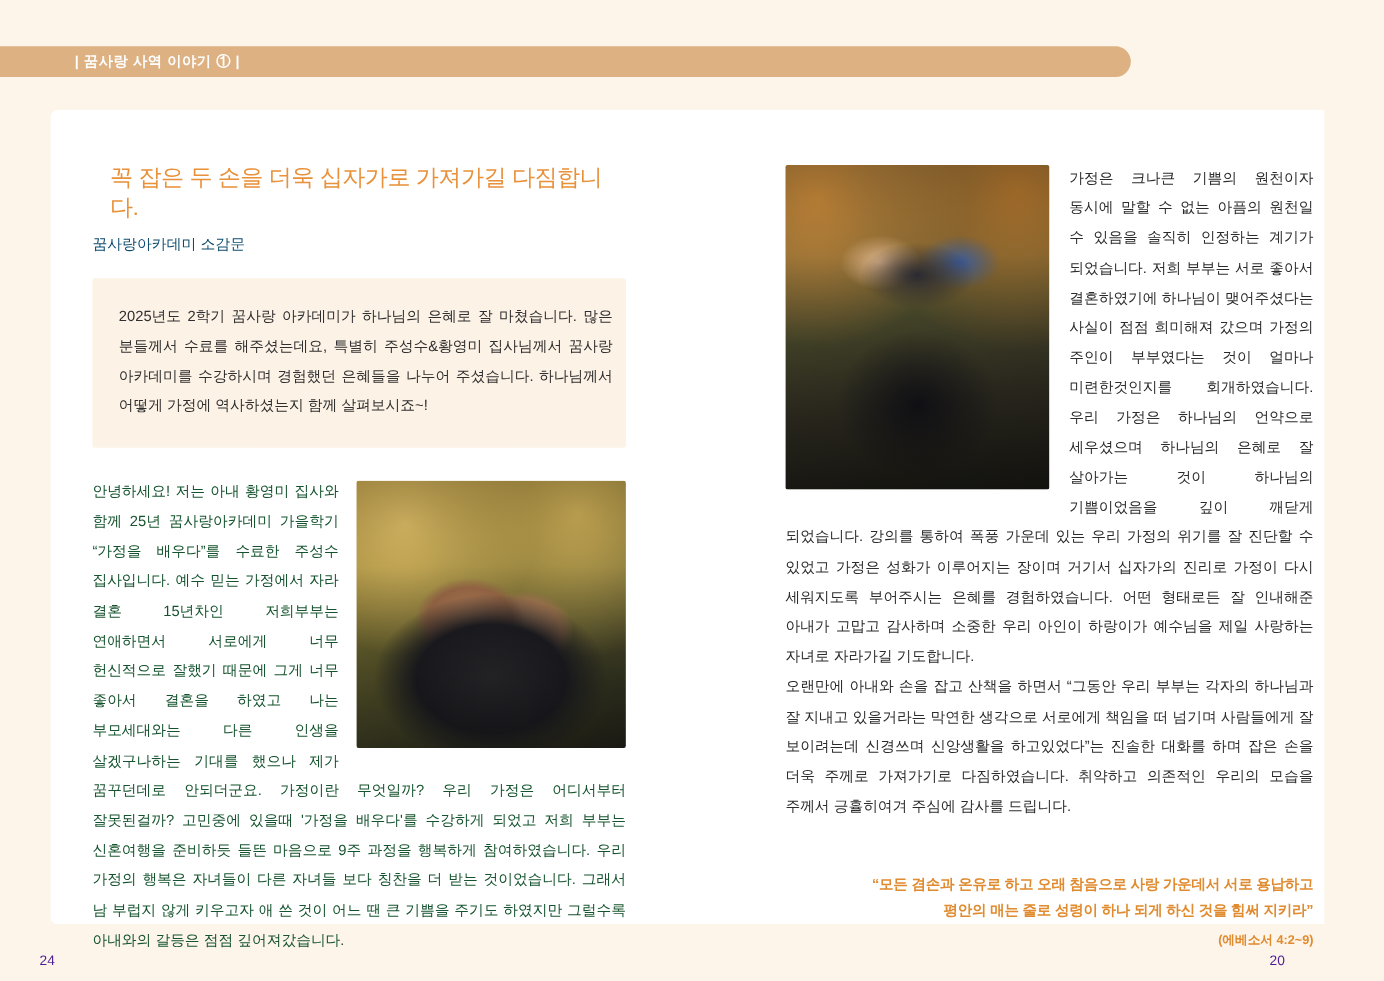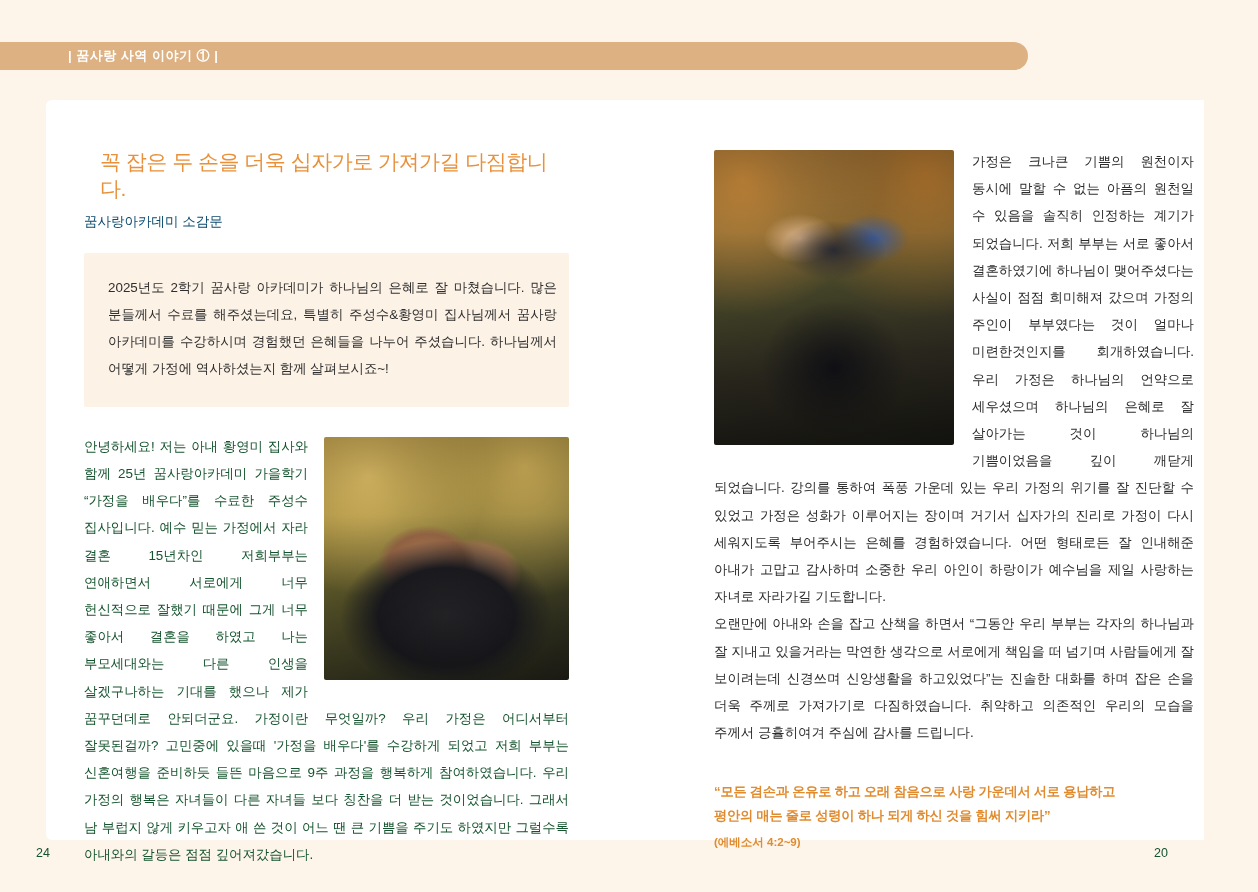--- a/index.html
+++ b/index.html
@@ -144,44 +144,44 @@
     margin: 0;
     font-size: 13.4px;
     line-height: 2.03;
     color: #2b2b2b;
     text-align: justify;
     word-break: keep-all;
   }
   .col-right .flow-p { text-align: justify; }
 
   .verse-block {
-    margin-top: 34px;
-    text-align: left;
+    margin-top: 46px;
+    text-align: right;
     clear: both;
   }
   .verse-line {
     font-size: 13.2px;
     font-weight: bold;
     color: #e08b2f;
     line-height: 1.75;
     letter-spacing: -0.2px;
   }
   .verse-ref {
     margin-top: 8px;
     font-size: 11.5px;
     font-weight: bold;
     color: #e08b2f;
   }
 
   
   .pageno {
     position: absolute;
-    bottom: 32px;
+    bottom: 12px;
     font-size: 12.5px;
-    color: #14532d;
+    color: #4c1d95;
   }
   .pageno.left { left: 36px; }
   .pageno.right { right: 36px; }
 </style>
 </head>
 <body>
 
 <div id="page">
 
   <div class="header-band"></div>

